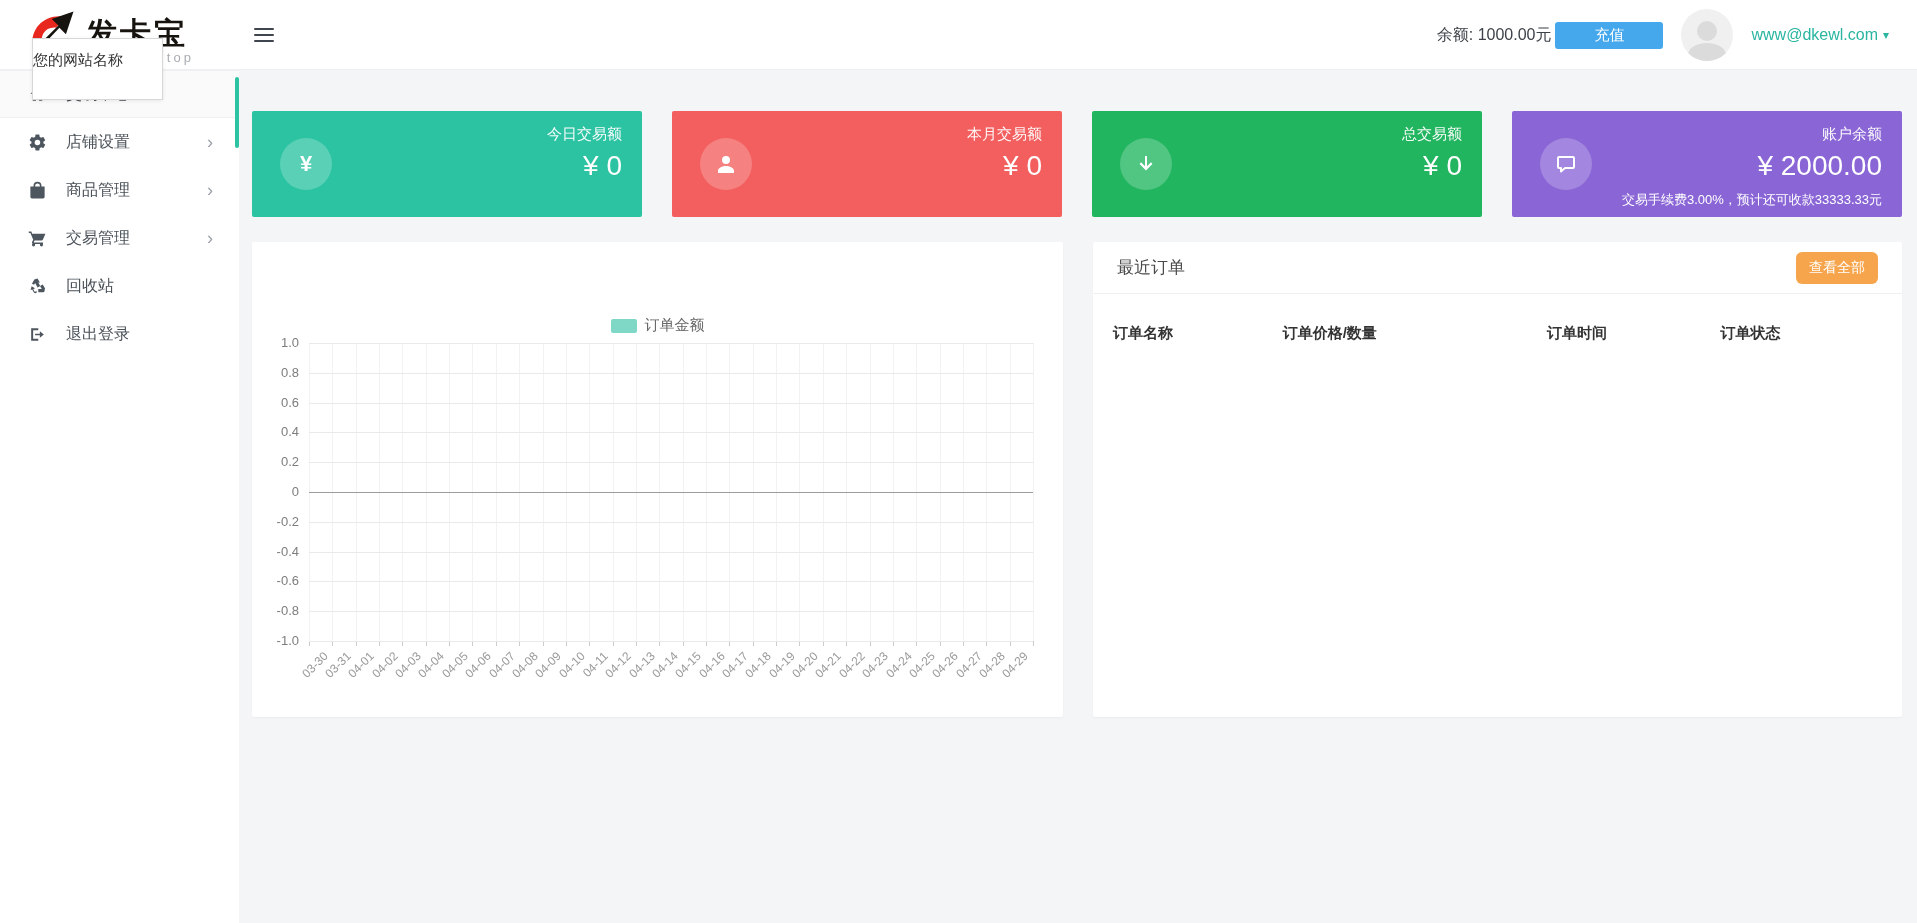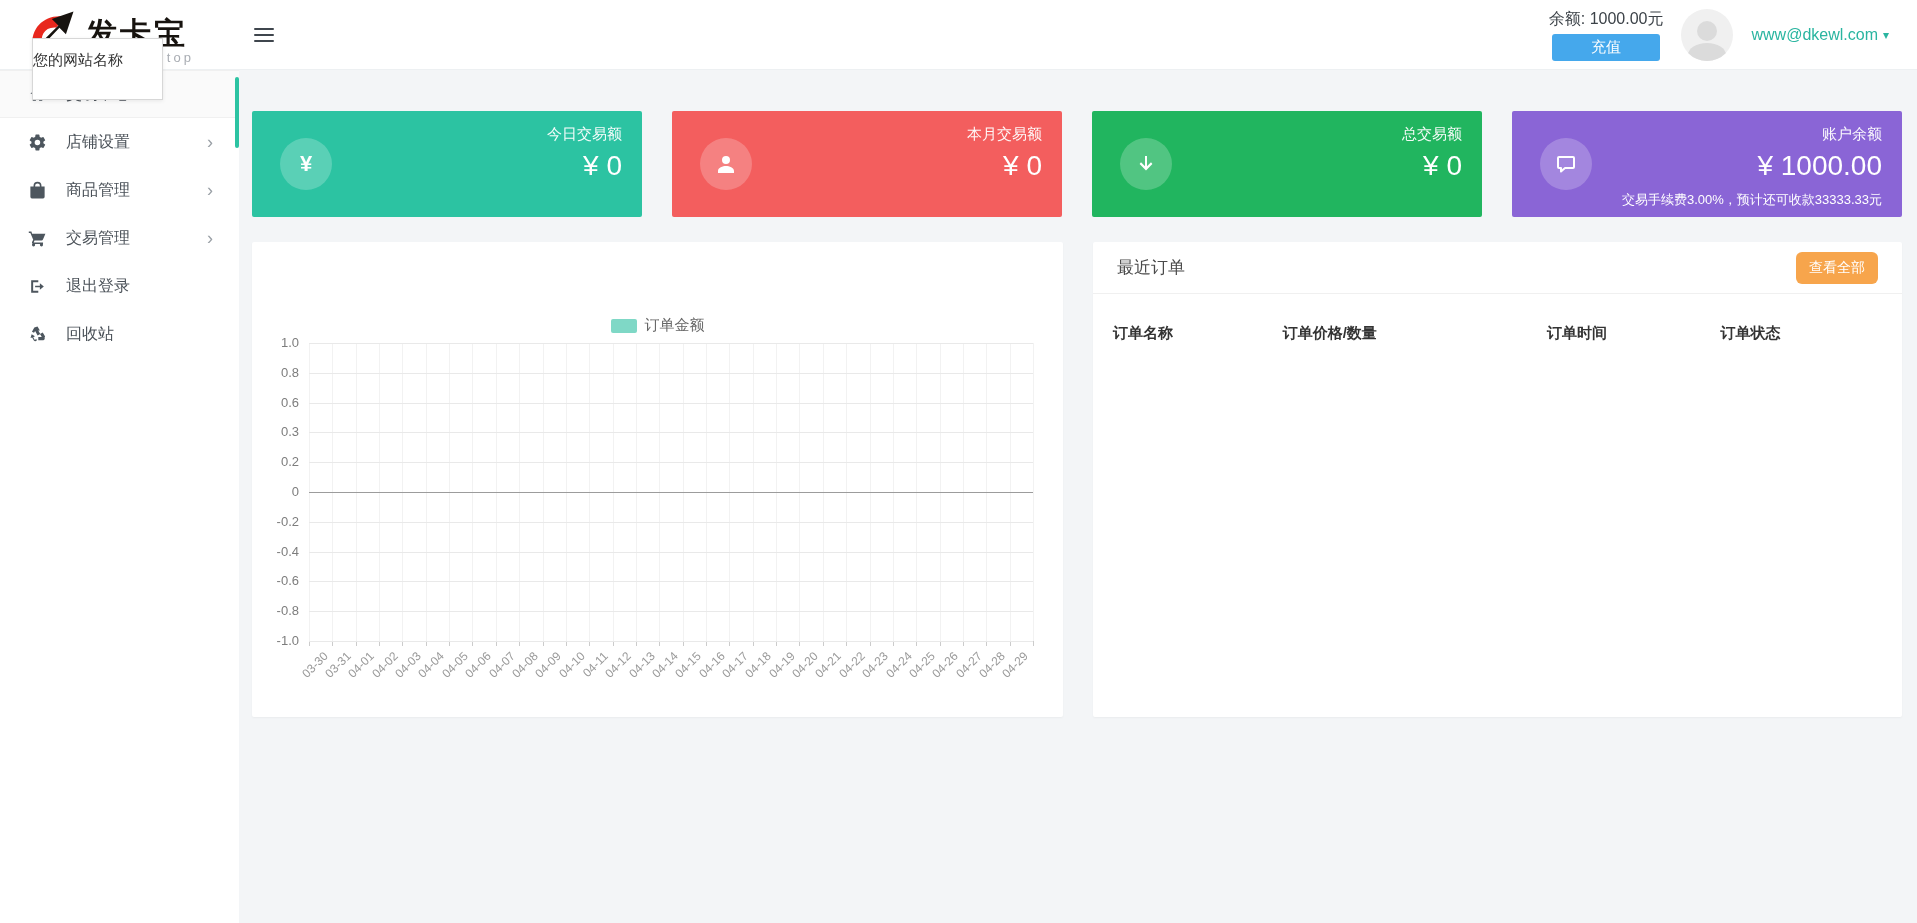--- a/index.html
+++ b/index.html
@@ -6,21 +6,21 @@
   html,body { width:1917px; height:923px; overflow:hidden; font-family:"Liberation Sans", sans-serif; background:#f3f5f7; }
 
   
   .header { position:absolute; top:0; left:0; width:1917px; height:70px; background:#fff; border-bottom:1px solid #edf0f2; z-index:20; }
   .logo-wrap { position:absolute; left:28px; top:10px; display:flex; align-items:center; gap:6px; }
   .logo-text { font-size:31px; font-weight:bold; color:#17130f; letter-spacing:3px; }
   .logo-domain { position:absolute; left:150px; top:50px; font-size:13px; color:#a9adb3; letter-spacing:3px; }
   .hamburger { position:absolute; left:254px; top:24px; width:22px; height:20px; cursor:pointer; }
   .hamburger span { display:block; width:20px; height:2.5px; background:#3f464d; margin:3.5px 0; border-radius:1px; }
   .hdr-right { position:absolute; right:28px; top:0; height:70px; display:flex; align-items:center; gap:18px; }
-  .balance-col { display:flex; flex-direction:column; align-items:center; gap:4px; }
+  .balance-col { display:flex; flex-direction:row; align-items:center; gap:4px; }
   .balance-text { font-size:16px; color:#3c4248; }
   .recharge-btn { background:#45a8ec; color:#fff; font-size:15px; border:none; border-radius:3px; padding:4px 0; width:108px; text-align:center; cursor:pointer; }
   .avatar { width:52px; height:52px; border-radius:50%; background:#f0f0f0; position:relative; overflow:hidden; }
   .avatar .head { position:absolute; left:16px; top:12px; width:20px; height:20px; border-radius:50%; background:#dbdbdb; }
   .avatar .body { position:absolute; left:7px; top:34px; width:38px; height:24px; border-radius:50%; background:#dbdbdb; }
   .account-link { font-size:16px; color:#2ab5a0; cursor:pointer; display:flex; align-items:center; gap:5px; }
   .caret { font-size:12px; color:#2ab5a0; }
 
   
   .tooltip { position:absolute; left:32px; top:38px; width:131px; min-height:62px; background:#fff; border:1px solid #d7d7d7; box-shadow:0 1px 4px rgba(0,0,0,.08); padding:8px 0; font-size:15px; color:#333; line-height:1.7; z-index:60; }
@@ -145,32 +145,32 @@
       <svg viewBox="0 0 24 24" fill="currentColor">
           <path d="M7 18a2 2 0 1 0 .01 4.01A2 2 0 0 0 7 18zm10 0a2 2 0 1 0 .01 4.01A2 2 0 0 0 17 18zM7.2 14.5h9.9c.8 0 1.5-.5 1.8-1.2l3.1-7.3H5.2L4.3 3H1v2h2l3.6 8.6-1.35 2.4c-.7 1.3.2 2.9 1.75 2.9H19v-2H7.2l1-2.4z"></path>
         </svg>
     </span>
     <span>交易管理</span>
     <span class="chev">›</span>
   </div>
   <div class="menu-item">
     <span class="mi-icon">
       <svg viewBox="0 0 24 24" fill="currentColor">
+          <path d="M12 2l3 5h-2l2.5 4.3-3.4 2L9 7.5 7.6 9.8 5 8.5 8 3.2zm9.6 12.6l-3-5.2-3.4 2 2.2 3.8H13v4h6.2c1.5 0 2.5-1.6 1.7-3zM8.8 19.2L6.6 15.4l2.2-1.3-4.2-2.4-1.4 4.8 2.1-.6 2.1 3.7c.8 1.4 2.7 1.4 3.5 0l.7-1.2h-2.8z"></path>
+        </svg>
+    </span>
+    <span>回收站</span>
+  </div>
+  <div class="menu-item">
+    <span class="mi-icon">
+      <svg viewBox="0 0 24 24" fill="currentColor">
           <path d="M4 4h9v2.5H6.5v11H13V20H4V4zm11 4l5 4-5 4v-3H9v-2h6V8z"></path>
         </svg>
     </span>
     <span>退出登录</span>
-  </div>
-  <div class="menu-item">
-    <span class="mi-icon">
-      <svg viewBox="0 0 24 24" fill="currentColor">
-          <path d="M12 2l3 5h-2l2.5 4.3-3.4 2L9 7.5 7.6 9.8 5 8.5 8 3.2zm9.6 12.6l-3-5.2-3.4 2 2.2 3.8H13v4h6.2c1.5 0 2.5-1.6 1.7-3zM8.8 19.2L6.6 15.4l2.2-1.3-4.2-2.4-1.4 4.8 2.1-.6 2.1 3.7c.8 1.4 2.7 1.4 3.5 0l.7-1.2h-2.8z"></path>
-        </svg>
-    </span>
-    <span>回收站</span>
   </div>
   <div class="side-scroll"></div>
 </div>
 
 <div class="tooltip">您的网站名称</div>
 
 <div class="main">
 
 
   <div class="stats-row">
@@ -206,21 +206,21 @@
       </div>
     </div>
     <div class="stat-card" style="background: rgb(138, 101, 214);">
       <div class="stat-icon">
         <svg viewBox="0 0 24 24">
             <path fill="none" stroke="currentColor" stroke-width="2" stroke-linejoin="round" d="M5 5h14a1 1 0 0 1 1 1v9a1 1 0 0 1-1 1h-8l-4 3.5V16H5a1 1 0 0 1-1-1V6a1 1 0 0 1 1-1z"></path>
           </svg>
       </div>
       <div class="stat-right">
         <div class="stat-label">账户余额</div>
-        <div class="stat-value">¥ 1000.00</div>
+        <div class="stat-value">¥ 2000.00</div>
       </div>
       <div class="stat-note">交易手续费3.00%，预计还可收款33333.33元</div>
     </div>
   </div>
 
   <div class="panels-row">
 
     <div class="panel panel-chart">
       <div class="legend-row">
         <span class="legend-swatch" id="legend-swatch" style="background: rgb(127, 216, 198);"></span>
@@ -291,21 +291,21 @@
           <div class="xtick" style="left: 701px;"></div>
           <div class="vline" style="left: 724px;"></div>
           <div class="xtick" style="left: 724px;"></div>
           <div class="hline" style="top: 0px;"></div>
           <div class="ytick-label" style="top: -8px;">1.0</div>
           <div class="hline" style="top: 30px;"></div>
           <div class="ytick-label" style="top: 22px;">0.8</div>
           <div class="hline" style="top: 60px;"></div>
           <div class="ytick-label" style="top: 52px;">0.6</div>
           <div class="hline" style="top: 89px;"></div>
-          <div class="ytick-label" style="top: 81px;">0.3</div>
+          <div class="ytick-label" style="top: 81px;">0.4</div>
           <div class="hline" style="top: 119px;"></div>
           <div class="ytick-label" style="top: 111px;">0.2</div>
           <div class="hline zero" style="top: 149px;"></div>
           <div class="ytick-label" style="top: 141px;">0</div>
           <div class="hline" style="top: 179px;"></div>
           <div class="ytick-label" style="top: 171px;">-0.2</div>
           <div class="hline" style="top: 209px;"></div>
           <div class="ytick-label" style="top: 201px;">-0.4</div>
           <div class="hline" style="top: 238px;"></div>
           <div class="ytick-label" style="top: 230px;">-0.6</div>

